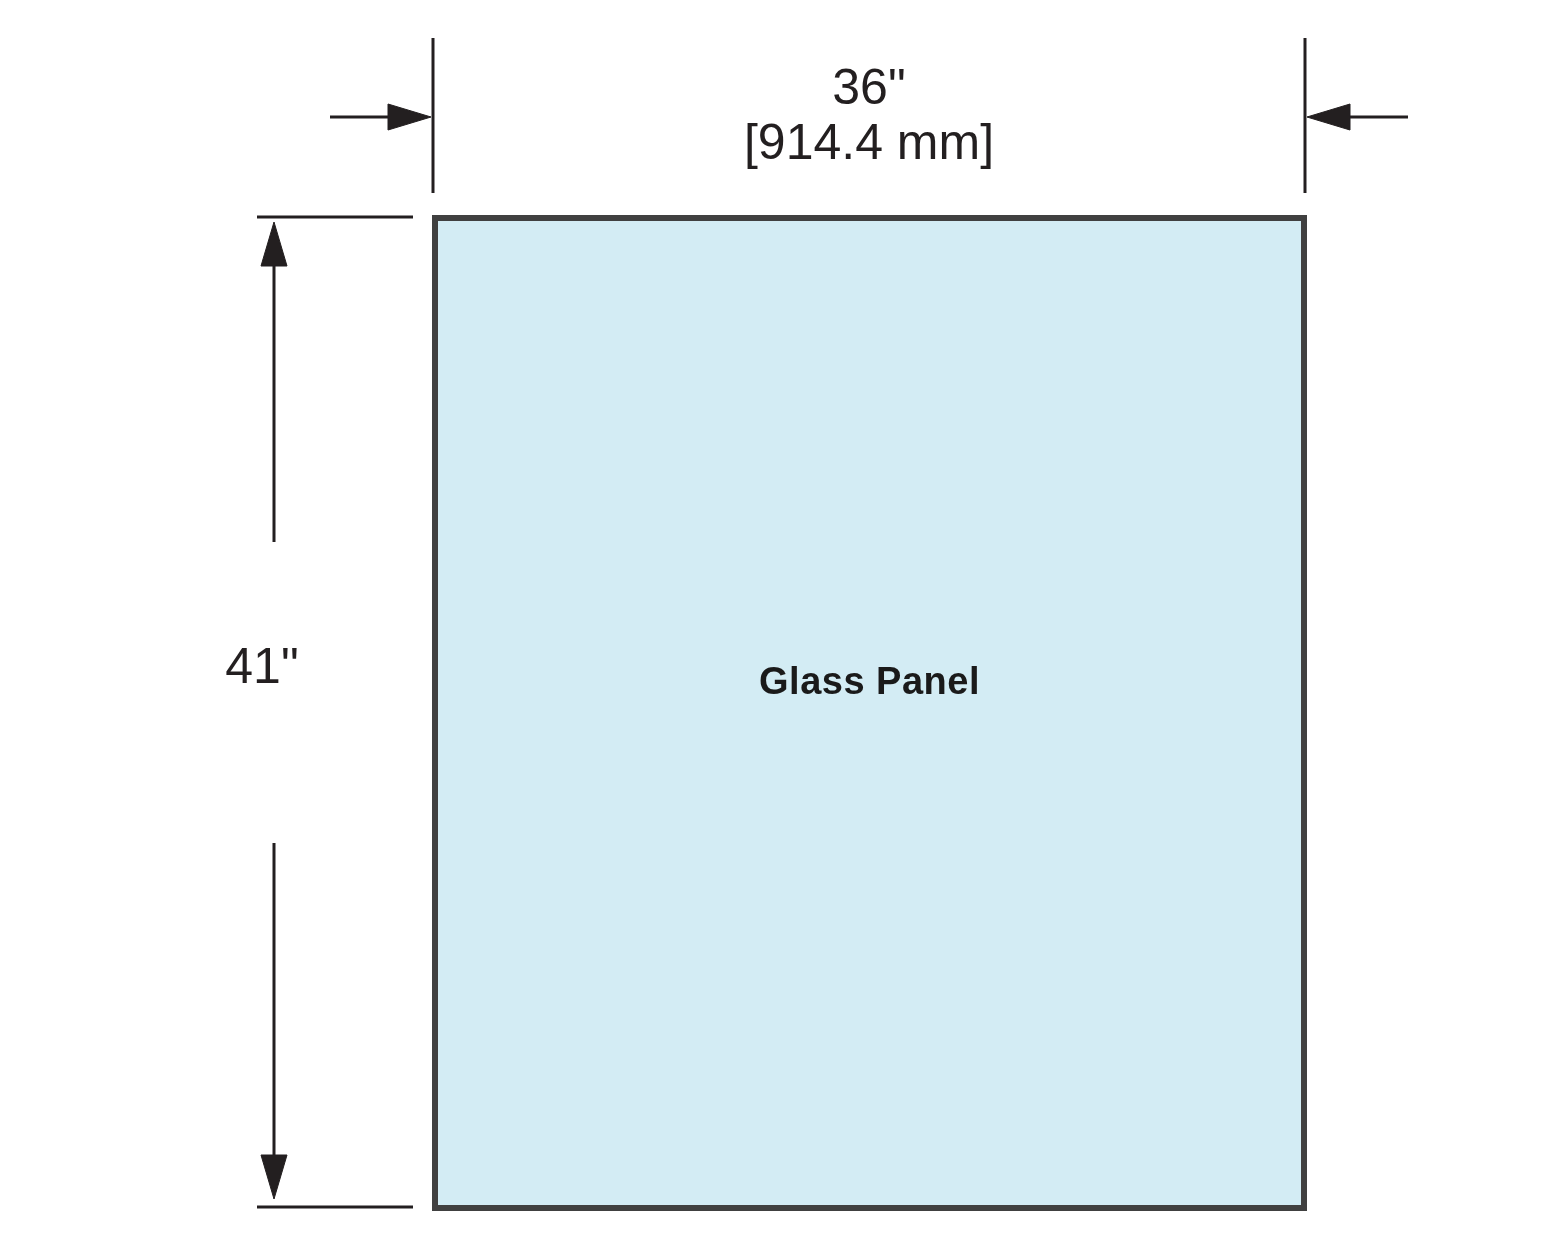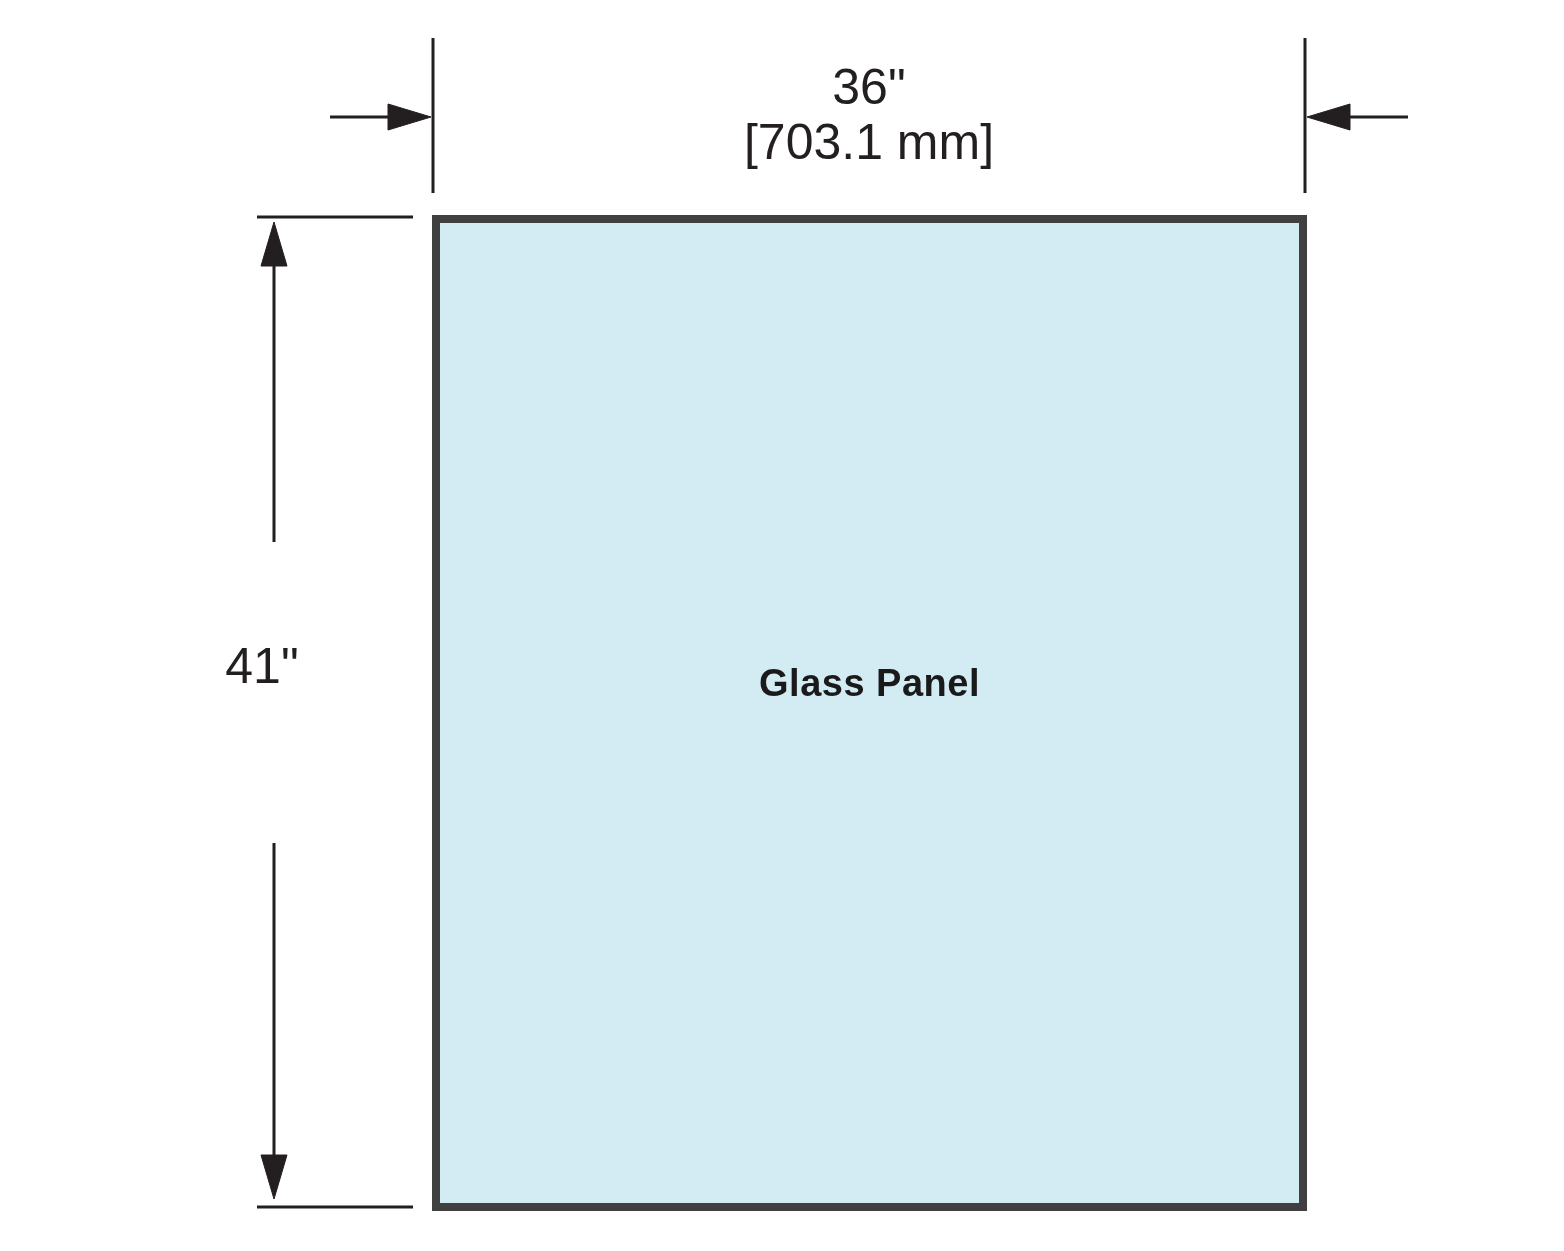--- a/index.html
+++ b/index.html
@@ -31,21 +31,21 @@
     fill: #231f20;
     stroke: #231f20;
   }
   .glass-panel {
     position: absolute;
     left: 432px;
     top: 215px;
     width: 875px;
     height: 996px;
     background: #d3ecf4;
-    border: 8px solid #404040;
+    border: 6px solid #404040;
     box-sizing: border-box;
   }
   .panel-label {
     position: absolute;
     left: 0;
     top: 460px;
     width: 100%;
     transform: translateY(-50%);
     text-align: center;
     font-size: 38px;
@@ -95,20 +95,20 @@
     <line x1="274" y1="843" x2="274" y2="1188"></line>
     <polygon points="274,1199 261,1155 287,1155"></polygon>
   </svg>
 
   <div class="glass-panel">
     <div class="panel-label">Glass Panel</div>
   </div>
 
   <div class="dim-label dim-label-width">
     <div>36"</div>
-    <div>[703.1 mm]</div>
+    <div>[914.4 mm]</div>
   </div>
 
   <div class="dim-label dim-label-height">
     <div>41"</div>
   </div>
 
 </div>
 
 </body></html>

